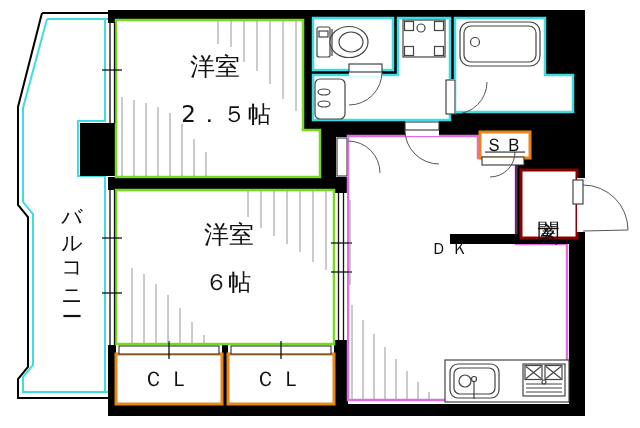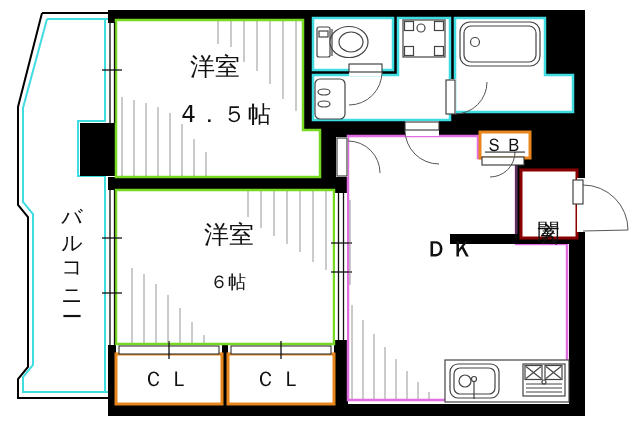--- a/index.html
+++ b/index.html
@@ -218,22 +218,22 @@
     <line class="hatch" x1="385" y1="347" x2="385" y2="399"></line>
     <line class="hatch" x1="396" y1="359" x2="396" y2="399"></line>
     <line class="hatch" x1="407" y1="371" x2="407" y2="399"></line>
     <line class="hatch" x1="418" y1="382" x2="418" y2="399"></line>
     <line class="hatch" x1="429" y1="392" x2="429" y2="399"></line>
     <line class="hatch" x1="350" y1="200" x2="350" y2="285"></line>
   </g>
 </svg>
 
   <div class="lbl" style="left:215px;top:67px;font-size:25px;">洋室</div>
-  <div class="lbl" style="left:227px;top:114px;font-size:23px;letter-spacing:2px;">4．５帖</div>
+  <div class="lbl" style="left:227px;top:114px;font-size:23px;letter-spacing:2px;">2．５帖</div>
   <div class="lbl" style="left:229px;top:235px;font-size:25px;">洋室</div>
-  <div class="lbl" style="left:228px;top:282px;font-size:18px;">６帖</div>
+  <div class="lbl" style="left:228px;top:282px;font-size:23px;">６帖</div>
   <div class="lbl vert" style="left:72px;top:251px;font-size:21px;letter-spacing:4px;">バルコニー</div>
-  <div class="lbl" style="left:452px;top:249px;font-size:21px;letter-spacing:5px;font-weight:bold;">ＤＫ</div>
+  <div class="lbl" style="left:452px;top:249px;font-size:16px;letter-spacing:5px;">ＤＫ</div>
   <div class="lbl vert" style="left:549px;top:204px;font-size:22px;">玄関</div>
   <div class="lbl" style="left:505px;top:145px;font-size:18px;letter-spacing:2px;text-decoration:underline;">ＳＢ</div>
   <div class="lbl" style="left:169px;top:379px;font-size:21px;letter-spacing:5px;">ＣＬ</div>
   <div class="lbl" style="left:281px;top:379px;font-size:21px;letter-spacing:5px;">ＣＬ</div>
 </div>
 
 </body></html>

